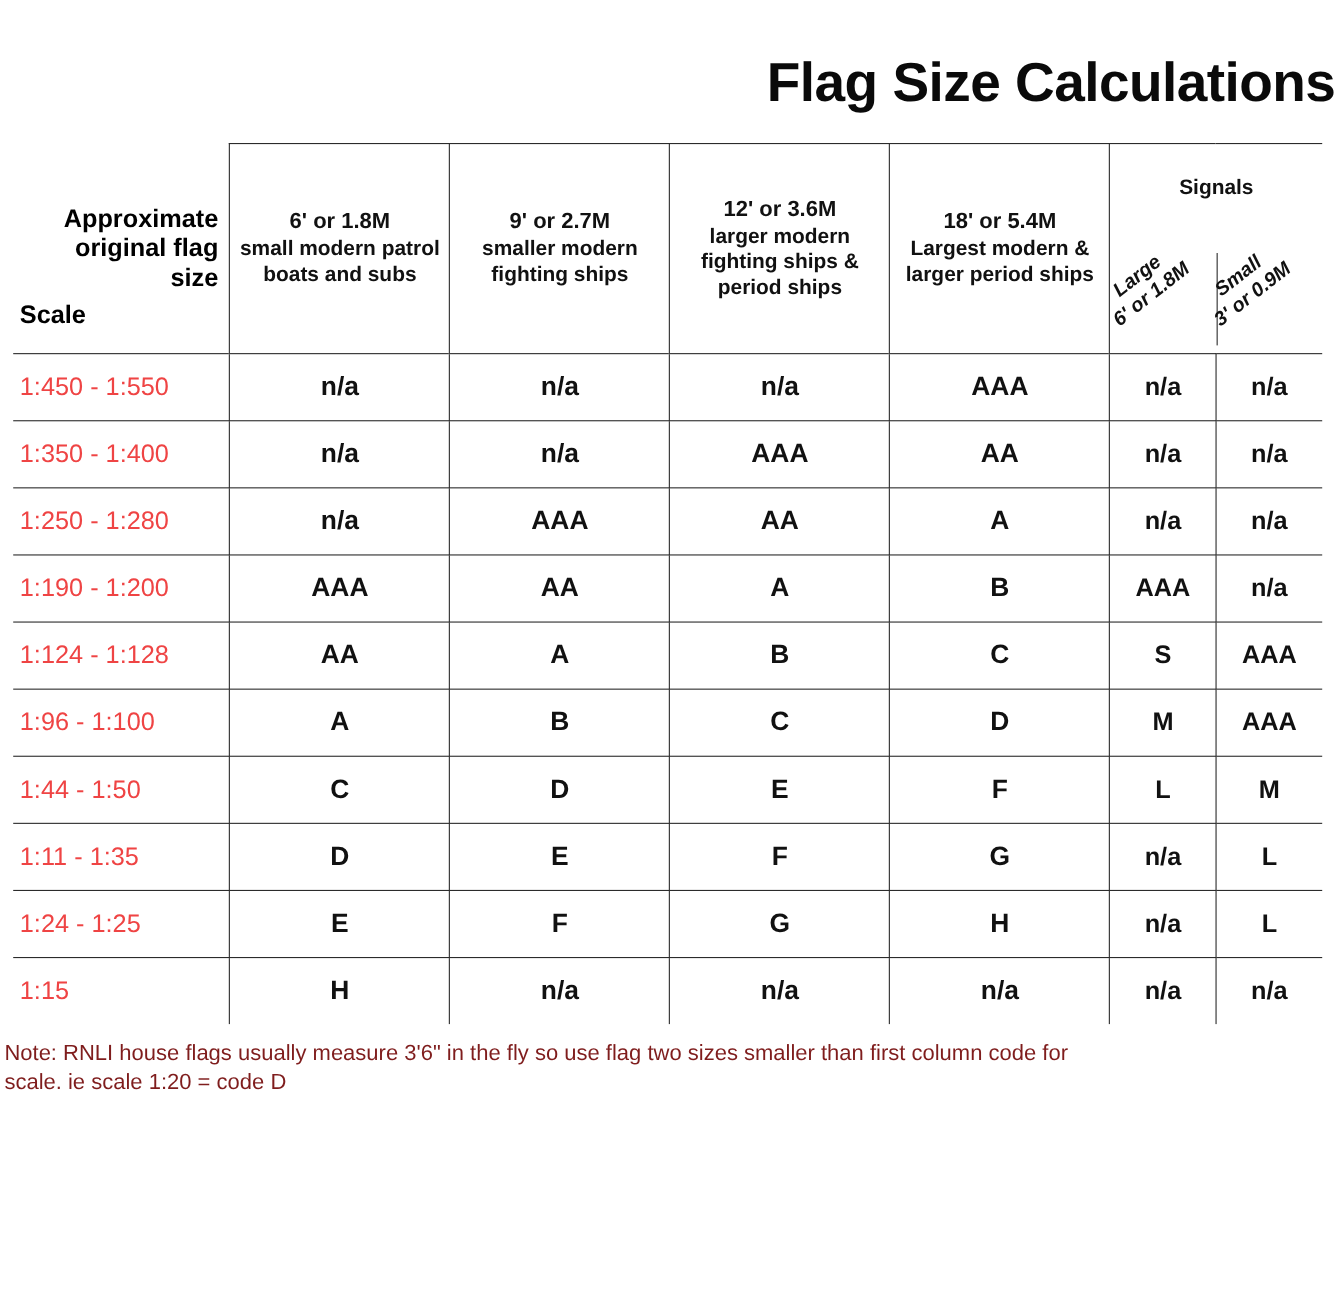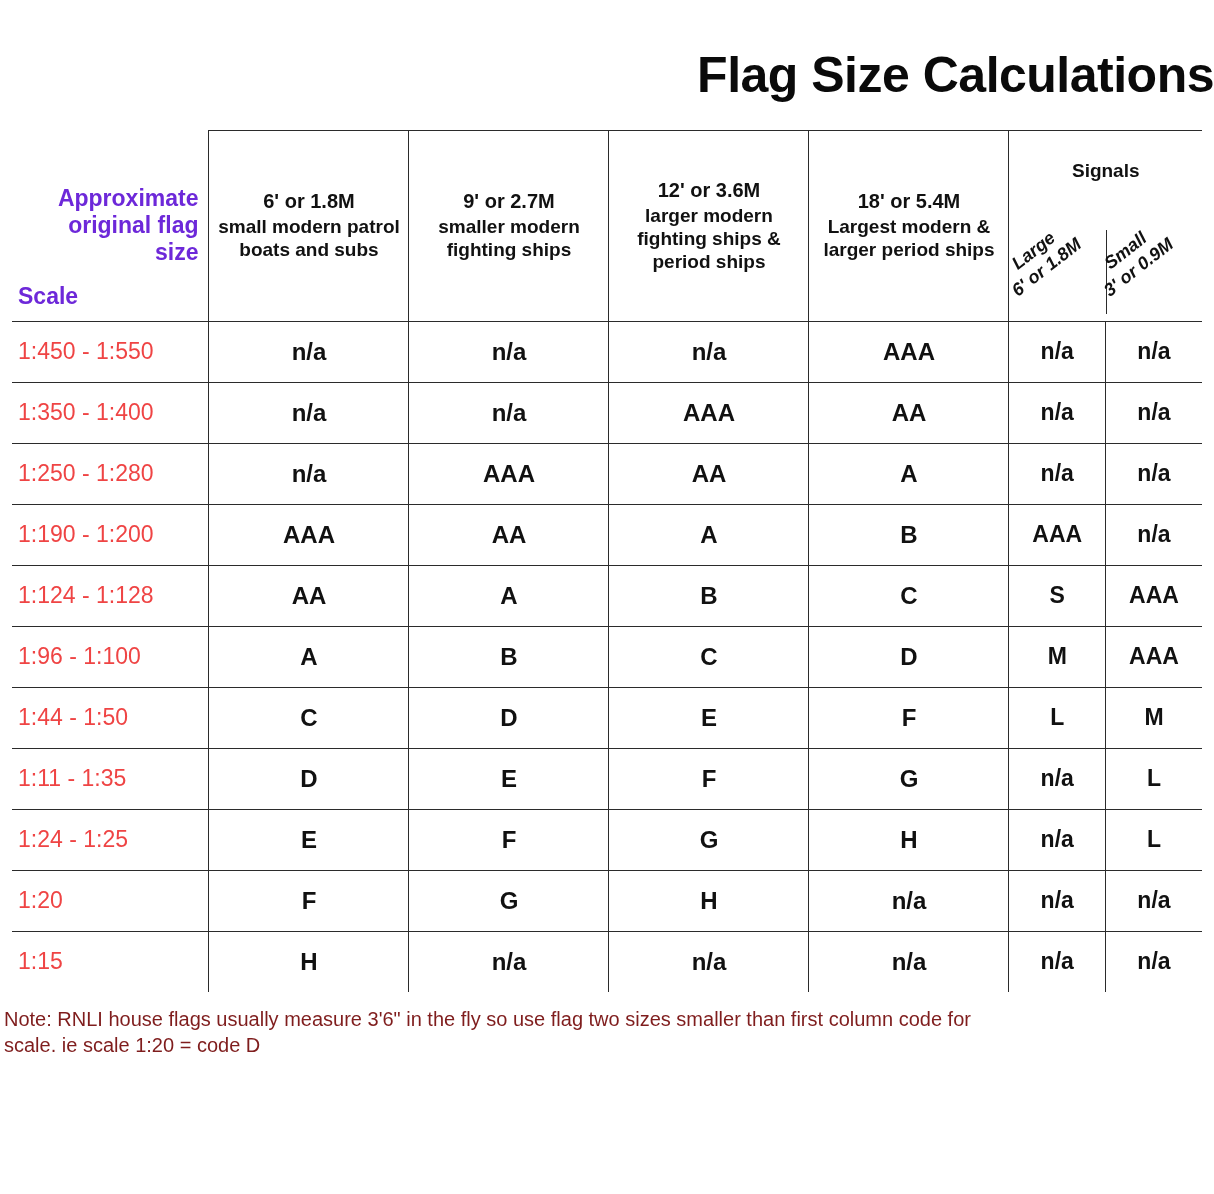--- a/index.html
+++ b/index.html
@@ -60,30 +60,30 @@
 
   
   .hdr-scale {
     border: none !important;
     position: relative;
     height: 178px;
     text-align: right;
     padding: 6px 10px 6px 0 !important;
     font-size: 23px;
     line-height: 1.18;
-    color: #6d28d9;
+    color: #000000;
   }
   .hdr-scale .approx {
     display: block;
     text-align: right;
   }
   .hdr-scale .scale-word {
     position: absolute;
     left: 6px;
-    bottom: 10px;
+    bottom: 20px;
     font-size: 23px;
   }
   .hdr-ship {
     text-align: center;
     padding: 8px 6px 8px 6px !important;
     font-size: 19px;
     line-height: 1.2;
     color: #111;
     vertical-align: top;
   }
@@ -313,29 +313,20 @@
         <tr>
           <td class="scale">1:24 - 1:25</td>
           <td class="val">E</td>
           <td class="val">F</td>
           <td class="val">G</td>
           <td class="val">H</td>
           <td class="sigval">n/a</td>
           <td class="sigval">L</td>
         </tr>
         <tr>
-          <td class="scale">1:20</td>
-          <td class="val">F</td>
-          <td class="val">G</td>
-          <td class="val">H</td>
-          <td class="val">n/a</td>
-          <td class="sigval">n/a</td>
-          <td class="sigval">n/a</td>
-        </tr>
-        <tr>
           <td class="scale">1:15</td>
           <td class="val">H</td>
           <td class="val">n/a</td>
           <td class="val">n/a</td>
           <td class="val">n/a</td>
           <td class="sigval">n/a</td>
           <td class="sigval">n/a</td>
         </tr>
       </tbody>
   </table>

